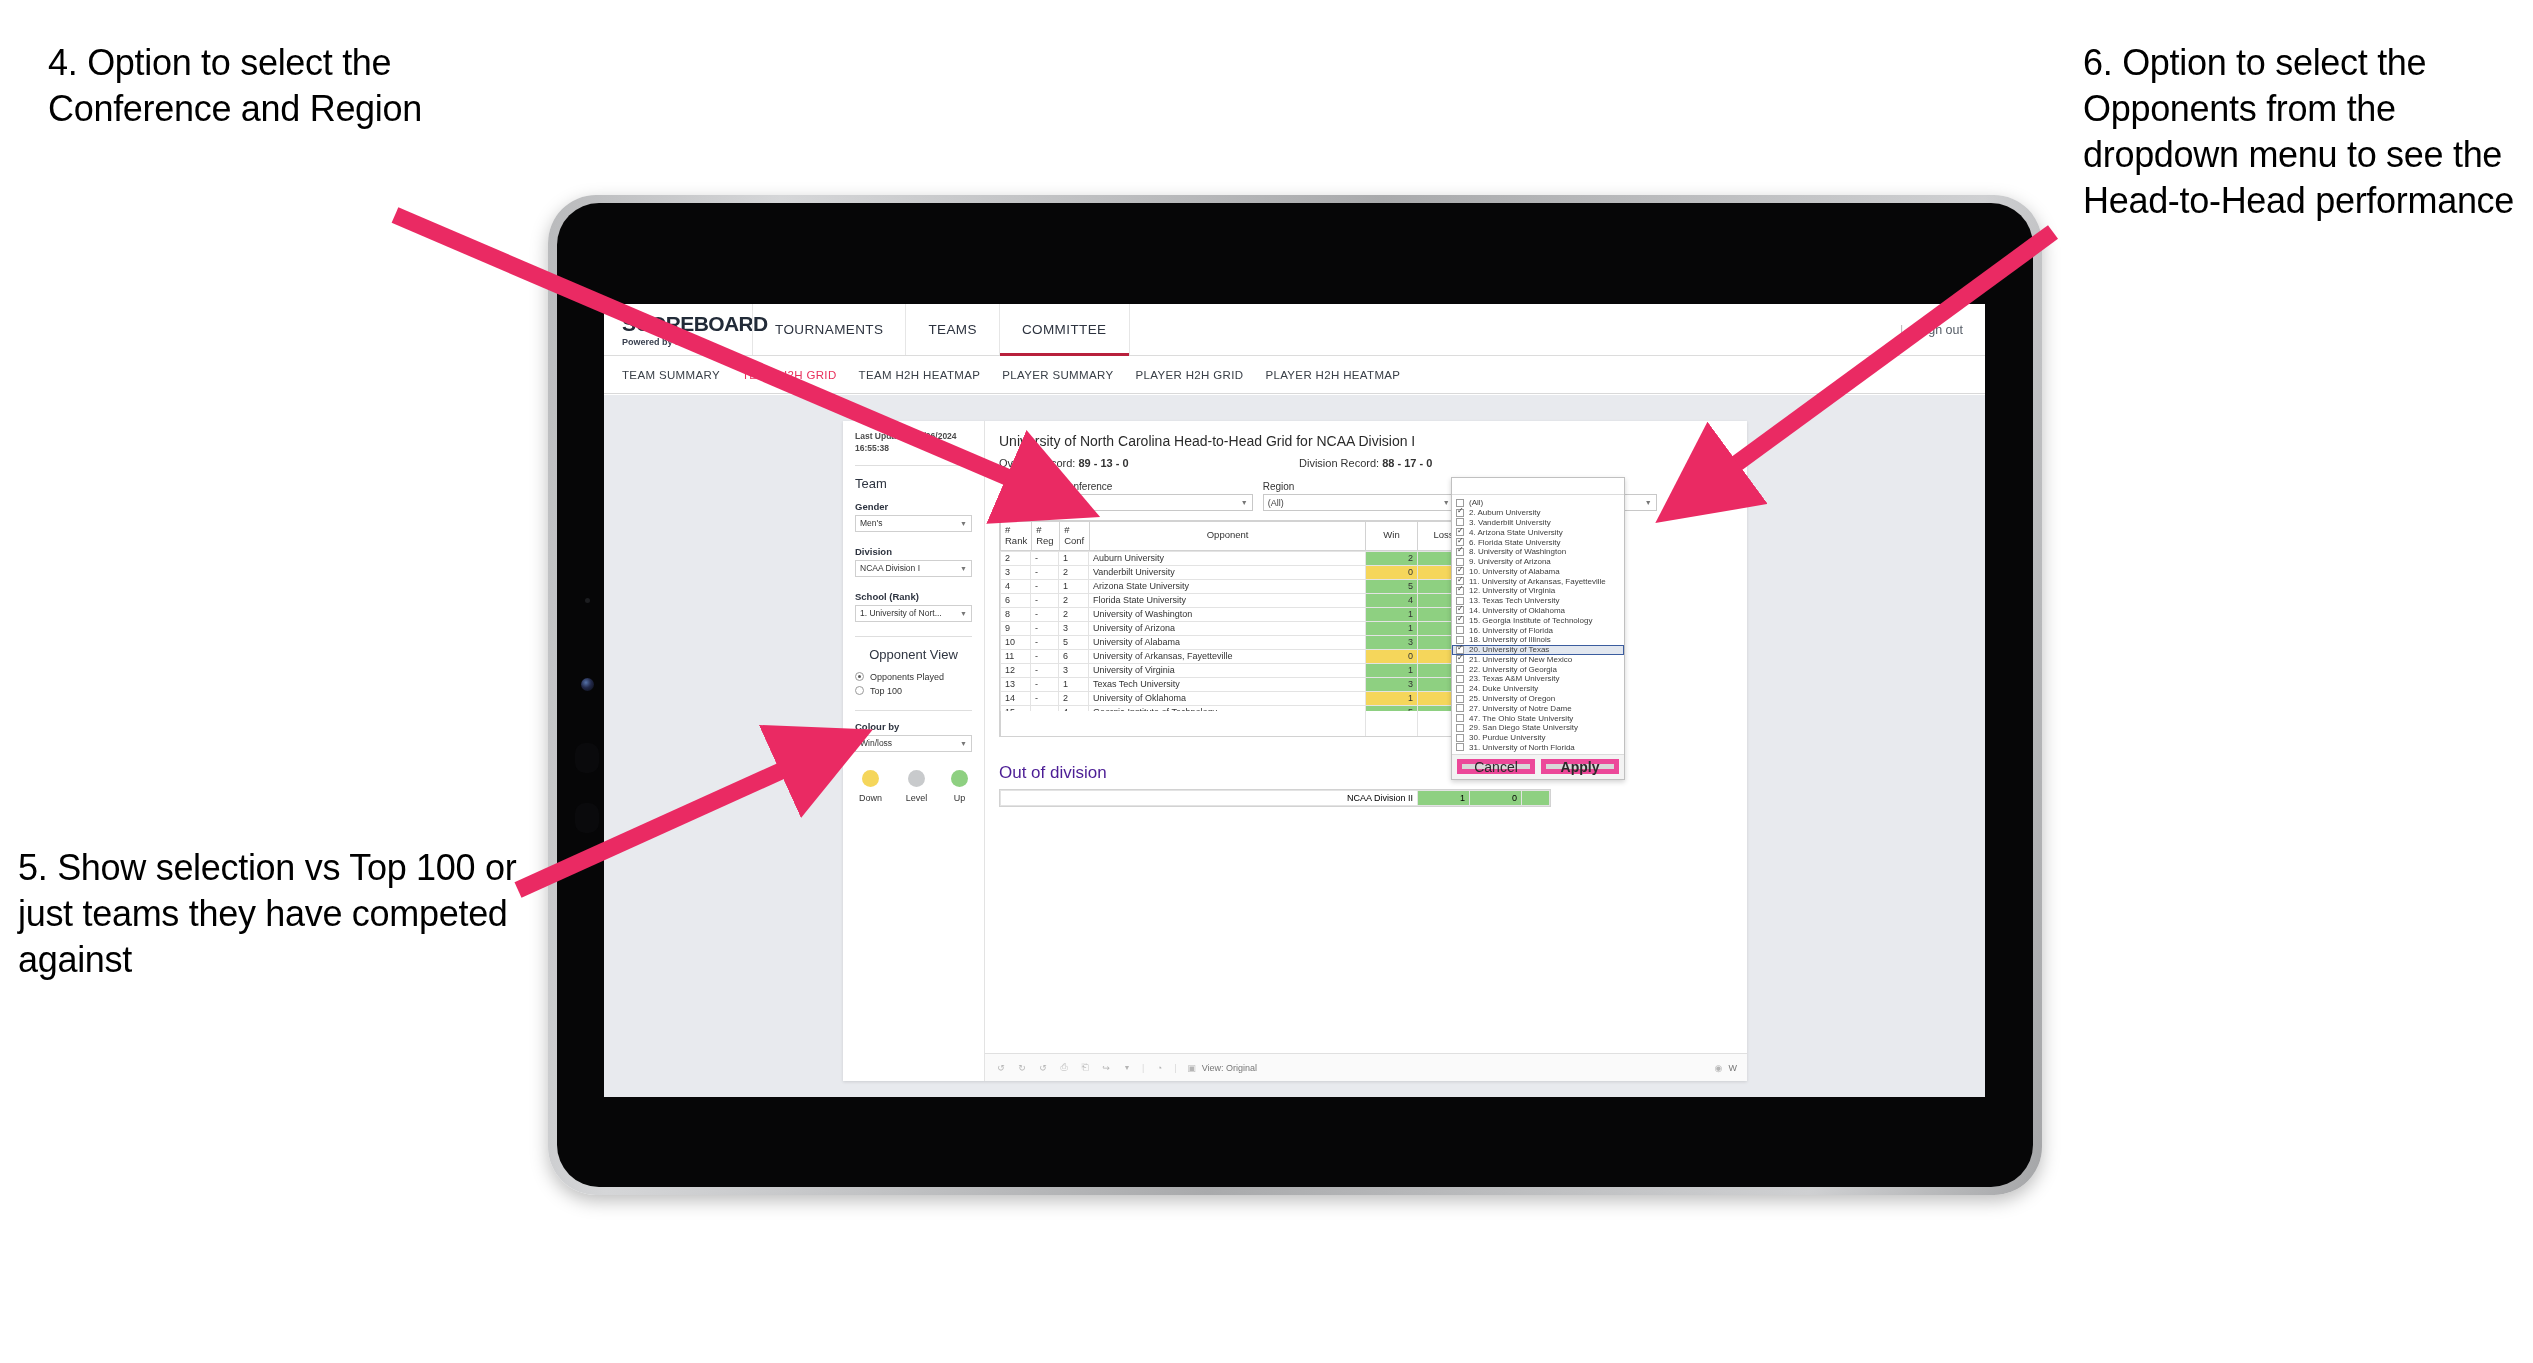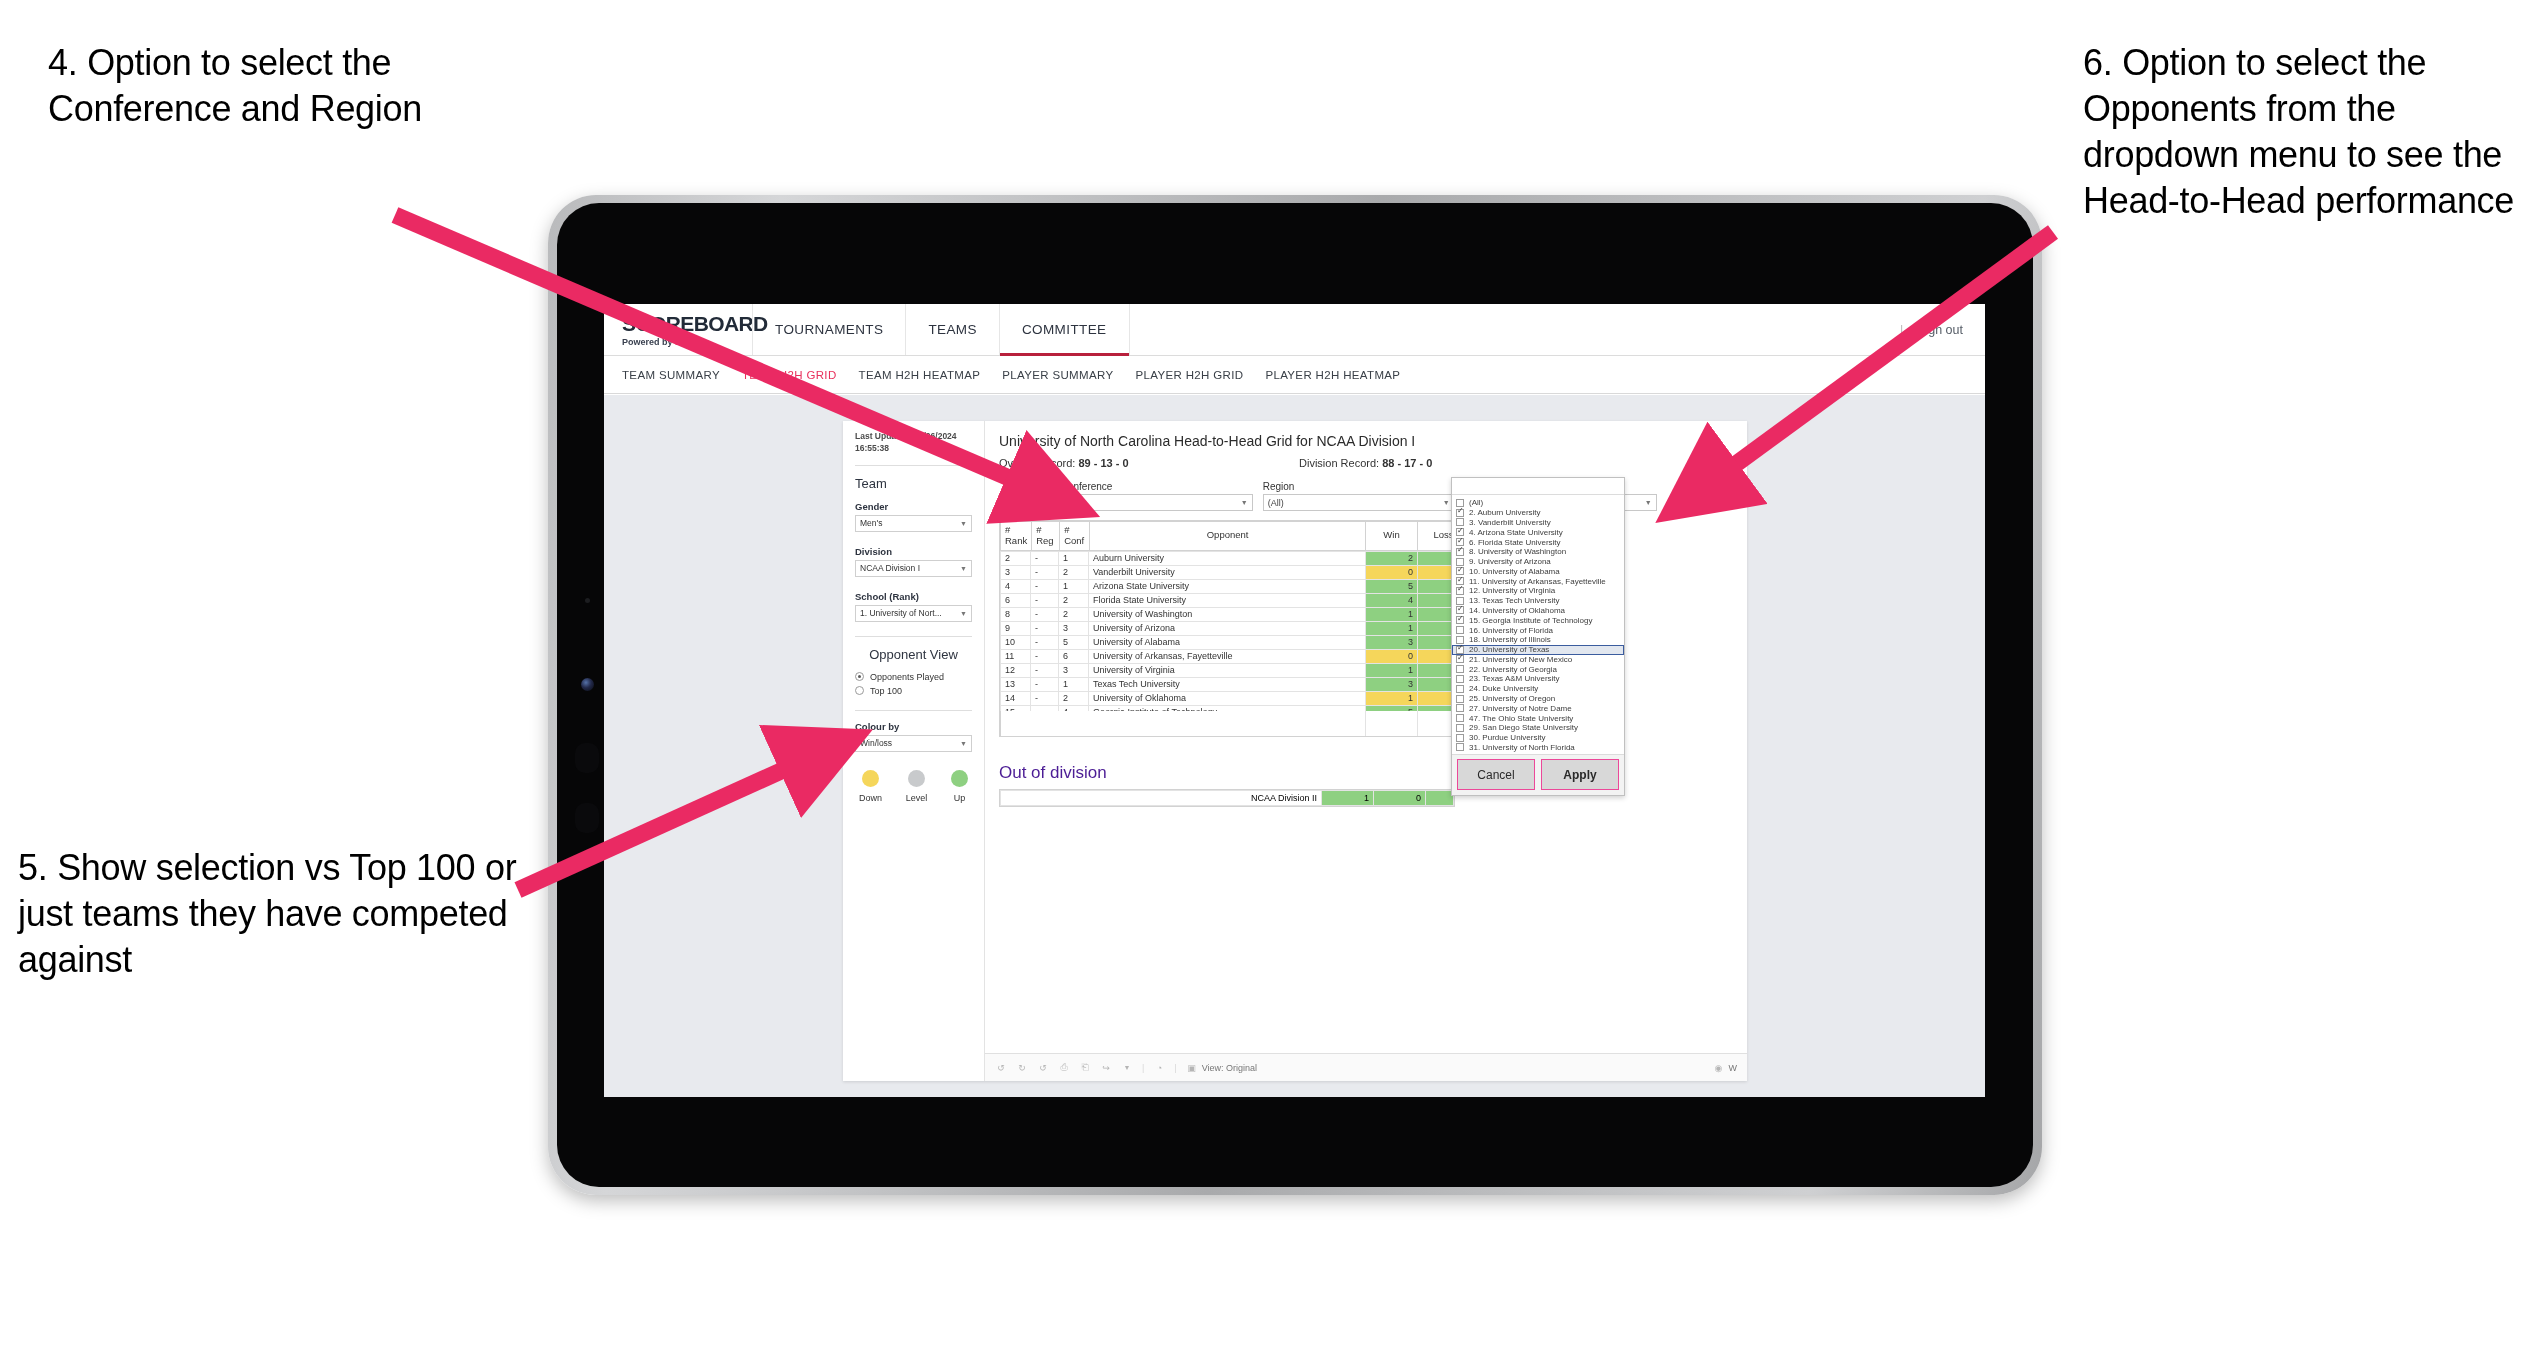--- a/index.html
+++ b/index.html
@@ -171,21 +171,21 @@
   tr.up td.win-cell, tr.up td.loss-cell, tr.up td.pad-cell { background: #8ed081; }
   tr.down td.win-cell, tr.down td.loss-cell, tr.down td.pad-cell { background: #f5d65b; }
   #grid-clip { height: 160px; overflow: hidden; }
   #grid-blank { height: 26px; border-left: 1px solid #d2d2d2; border-right: 1px solid #d2d2d2; border-bottom: 1px solid #d2d2d2; display: flex; }
   #grid-blank .b1 { flex: 1; }
   #grid-blank .b2 { width: 52px; border-left: 1px solid #e3e3e3; }
   #grid-blank .b3 { width: 52px; border-left: 1px solid #e3e3e3; }
   #grid-blank .b4 { width: 28px; border-left: 1px solid #e3e3e3; }
 
   #out-div-title { font-size: 17px; color: #4c1d95; margin-top: 26px; }
-  #out-div-table { margin-top: 6px; width: 456px; border: 1px solid #d2d2d2; }
+  #out-div-table { margin-top: 6px; width: 552px; border: 1px solid #d2d2d2; }
   #out-div-table table { border-collapse: collapse; width: 100%; font-size: 9px; }
   #out-div-table td { padding: 2px 4px; border: 1px solid #e3e3e3; }
 
   
   #opp-dropdown {
     position: absolute; left: 466px; top: 56px;
     width: 174px; background: #ffffff;
     border: 1px solid #c0c0c0;
     box-shadow: 0 2px 5px rgba(0,0,0,0.18);
     z-index: 20;
@@ -196,21 +196,21 @@
   .opp-row.selected { background: #e2e7ef; outline: 1.5px solid #3b5c9e; outline-offset: -1.5px; }
   .opp-cb {
     width: 8px; height: 8px; border: 1px solid #9c9c9c; background: #fff; flex: none;
     position: relative;
   }
   .opp-cb.on::after {
     content: "✓"; position: absolute; left: 0px; top: -2.5px;
     font-size: 8px; color: #333; line-height: 1;
   }
   #opp-actions { display: flex; gap: 6px; padding: 4px 5px 5px 5px; background: #f3f3f3; border-top: 1px solid #dcdcdc; }
-  .opp-btn { flex: 1; height: 31px; background: #d8d8d8; border: 1px solid #ec4899; font-size: 12px; color: #2a2a2a; display: flex; align-items: center; justify-content: center; }
+  .opp-btn { flex: 1; height: 15px; background: #d8d8d8; border: 5px solid #ec4899; font-size: 14px; color: #2a2a2a; display: flex; align-items: center; justify-content: center; }
   .opp-btn.primary { font-weight: 700; }
 
   
   #viz-toolbar {
     position: absolute; left: 0; right: 0; bottom: 0; height: 28px;
     border-top: 1px solid #e0e0e0; background: #fafafa;
     display: flex; align-items: center; padding: 0 10px; gap: 9px;
     font-size: 9px; color: #999;
   }
   .tb-ico { width: 12px; height: 12px; color: #b5b5b5; display: flex; align-items: center; justify-content: center; }

